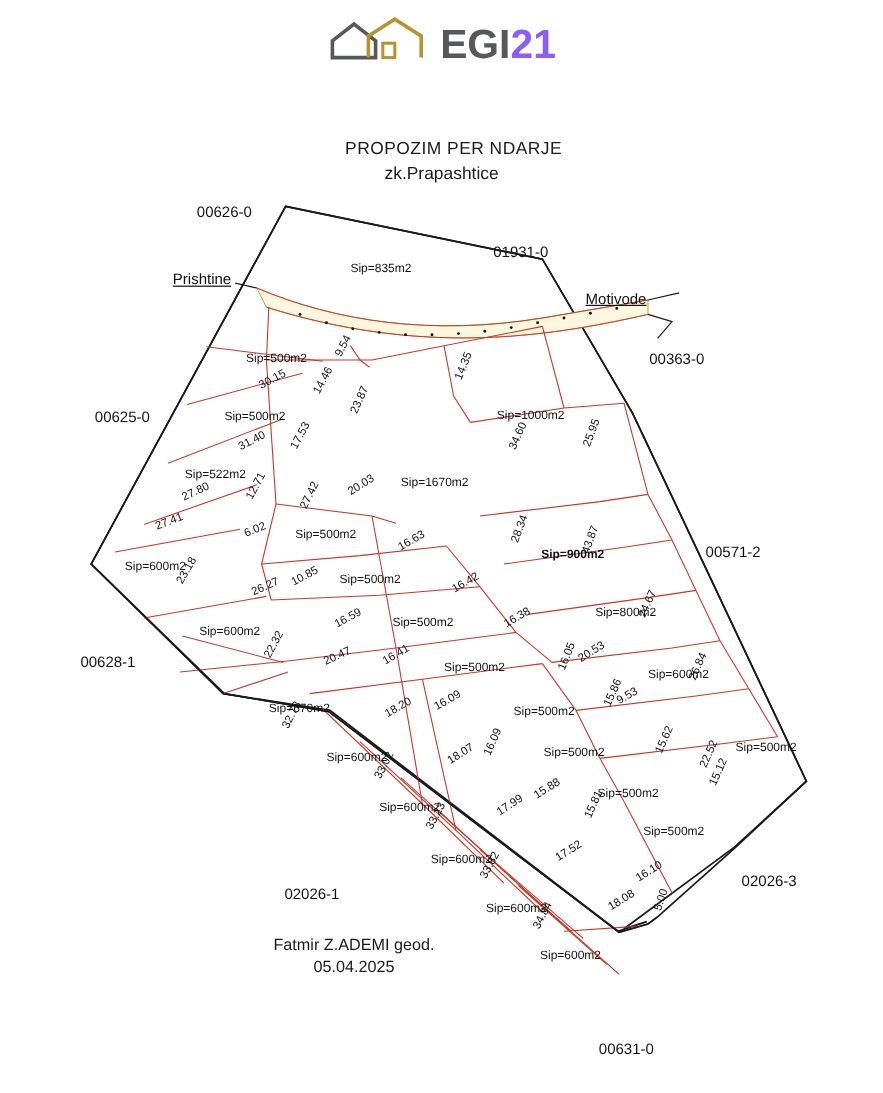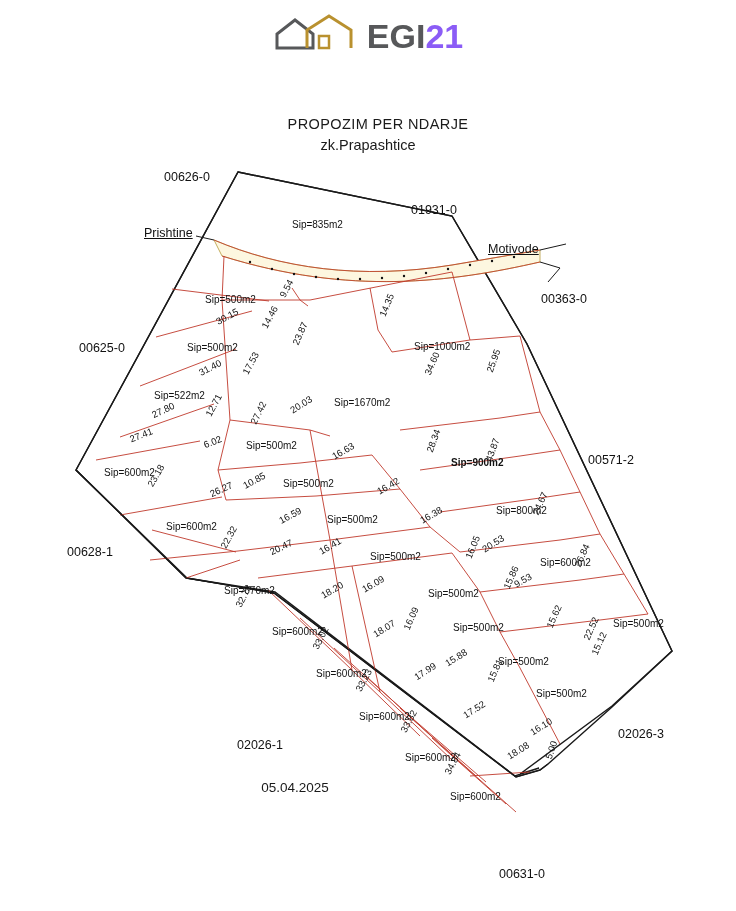--- a/index.html
+++ b/index.html
@@ -314,16 +314,17 @@
       <div class="lbl dim" style="left: 485px; top: 679px; transform: rotate(-66deg); transform-origin: left top;">15.81</div>
       <div class="lbl dim" style="left: 461px; top: 711px; transform: rotate(-32deg); transform-origin: left top;">17.52</div>
       <div class="lbl dim" style="left: 528px; top: 728px; transform: rotate(-32deg); transform-origin: left top;">16.10</div>
       <div class="lbl dim" style="left: 398px; top: 729px; transform: rotate(-62deg); transform-origin: left top;">33.82</div>
       <div class="lbl dim" style="left: 505px; top: 752px; transform: rotate(-32deg); transform-origin: left top;">18.08</div>
       <div class="lbl dim" style="left: 543px; top: 757px; transform: rotate(-72deg); transform-origin: left top;">5.00</div>
       <div class="lbl dim" style="left: 442px; top: 771px; transform: rotate(-62deg); transform-origin: left top;">34.84</div>
     </div>
 
   <div class="footer-block">
+    <div>Fatmir Z.ADEMI geod.</div>
     <div>05.04.2025</div>
   </div>
 
 </div>
 
 </body></html>

